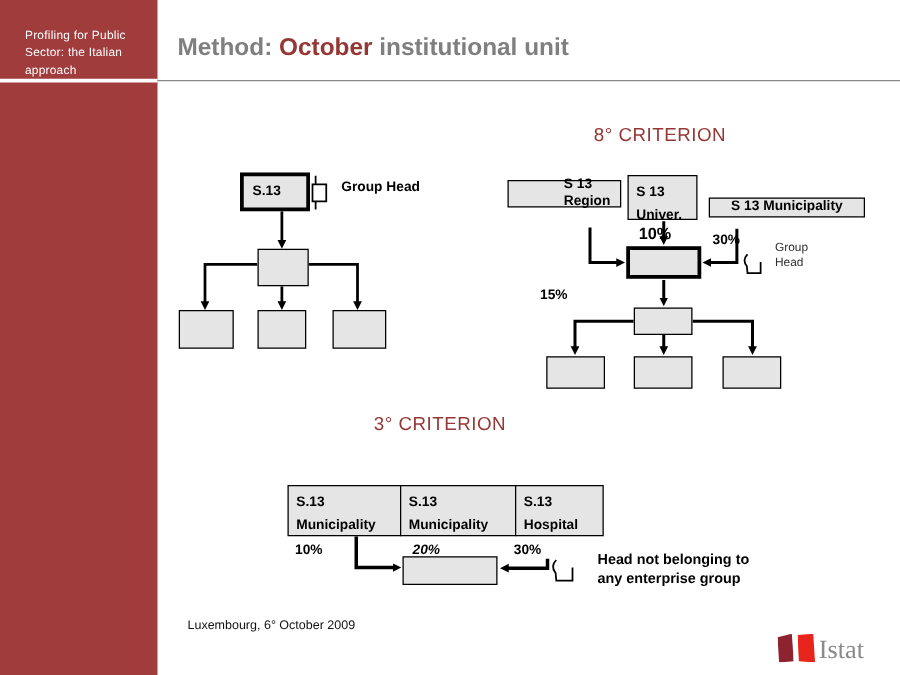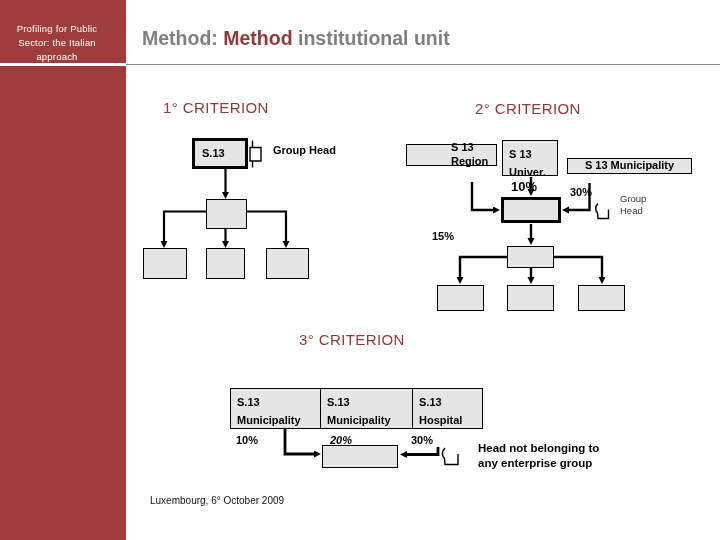--- a/index.html
+++ b/index.html
@@ -3,21 +3,21 @@
 <meta charset="utf-8">
 <style>
   html,body{margin:0;padding:0;background:#d8d8d8;}
   .slide{
     position:relative;width:720px;height:540px;background:#ffffff;
     font-family:"Liberation Sans",sans-serif;overflow:hidden;margin:0 auto;
   }
   
   .sidebar{position:absolute;left:0;top:0;width:126px;height:540px;background:#A03C3C;}
   .sidebar-title{
-    position:absolute;top:22px;left:0;width:114px;text-align:center;
+    position:absolute;top:22px;left:20px;width:114px;text-align:left;
     color:#ffffff;font-size:9.5px;line-height:1.45;letter-spacing:.2px;
   }
   .sidebar-divider{position:absolute;left:0;top:63px;width:126px;height:2.5px;background:#ffffff;}
   
   .header-title{position:absolute;left:142px;top:27px;font-size:19.5px;font-weight:bold;color:#7F7F7F;white-space:nowrap;}
   .header-title .hl{color:#953735;}
   .header-rule{position:absolute;left:126px;top:63.5px;width:594px;height:1.5px;background:#8a8a8a;}
   
   .crit{position:absolute;color:#953735;font-size:15px;letter-spacing:.4px;white-space:nowrap;}
   
@@ -49,26 +49,25 @@
   <div class="sidebar">
     <div class="sidebar-title">
       <span>Profiling for Public</span><br>
       <span>Sector: the Italian</span><br>
       <span>approach</span>
     </div>
     <div class="sidebar-divider"></div>
   </div>
 
   <div class="header-title">
-    <span>Method: </span><span class="hl">Method</span><span> institutional unit</span>
+    <span>Method: </span><span class="hl">October</span><span> institutional unit</span>
   </div>
   <div class="header-rule"></div>
 
-  <div class="crit" style="left:163px;top:99px;">1° CRITERION</div>
-  <div class="crit" style="left:475px;top:100px;">2° CRITERION</div>
+  <div class="crit" style="left:475px;top:100px;">8° CRITERION</div>
   <div class="crit" style="left:299px;top:331px;text-align:center;">3° CRITERION</div>
 
   <svg class="overlay" width="720" height="540" viewBox="0 0 720 540">
     <defs>
       <marker id="arr" markerWidth="9" markerHeight="9" refX="1" refY="3.5" orient="auto" markerUnits="userSpaceOnUse">
         <path d="M0,0 L7,3.5 L0,7 Z" fill="#000"></path>
       </marker>
     </defs>
 
     <g stroke="#000" stroke-width="2.2" fill="none">
@@ -155,14 +154,19 @@
   <div class="pct" style="left:236px;top:434px;">10%</div>
   <div class="pct" style="left:330px;top:434px;font-style:italic;">20%</div>
   <div class="pct" style="left:411px;top:434px;">30%</div>
   <div class="box" style="left:322px;top:445px;width:76px;height:23px;"></div>
   <div class="annot-bold2" style="left:478px;top:441px;">
     <span>Head not belonging to</span><br>
     <span>any enterprise group</span>
   </div>
 
   <div class="footer-date">Luxembourg, 6° October 2009</div>
+  <div class="logo">
+    <div class="logo-mark1"></div>
+    <div class="logo-mark2"></div>
+    <div class="logo-text">Istat</div>
+  </div>
 
 </div>
 
 </body></html>

